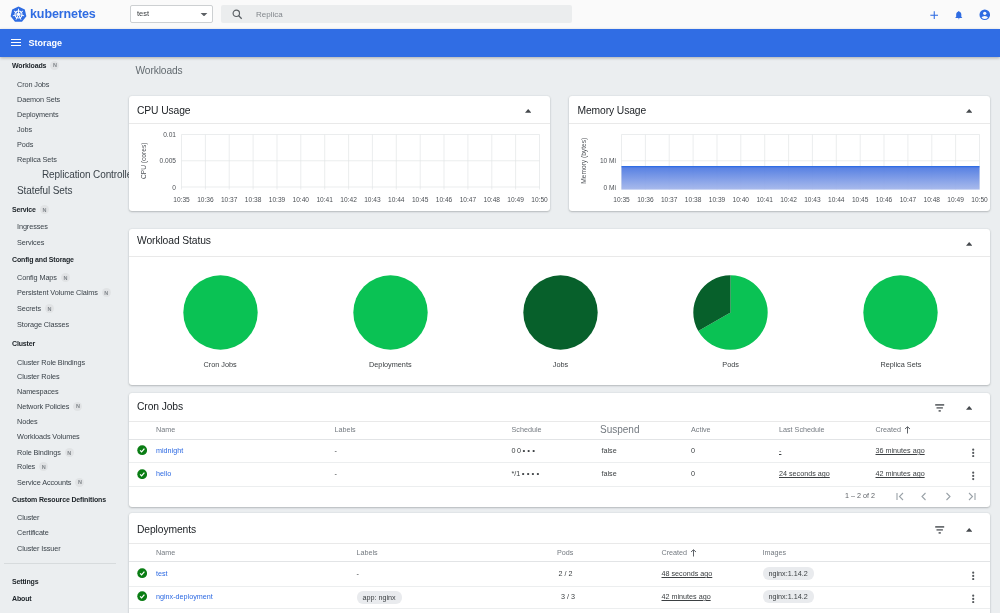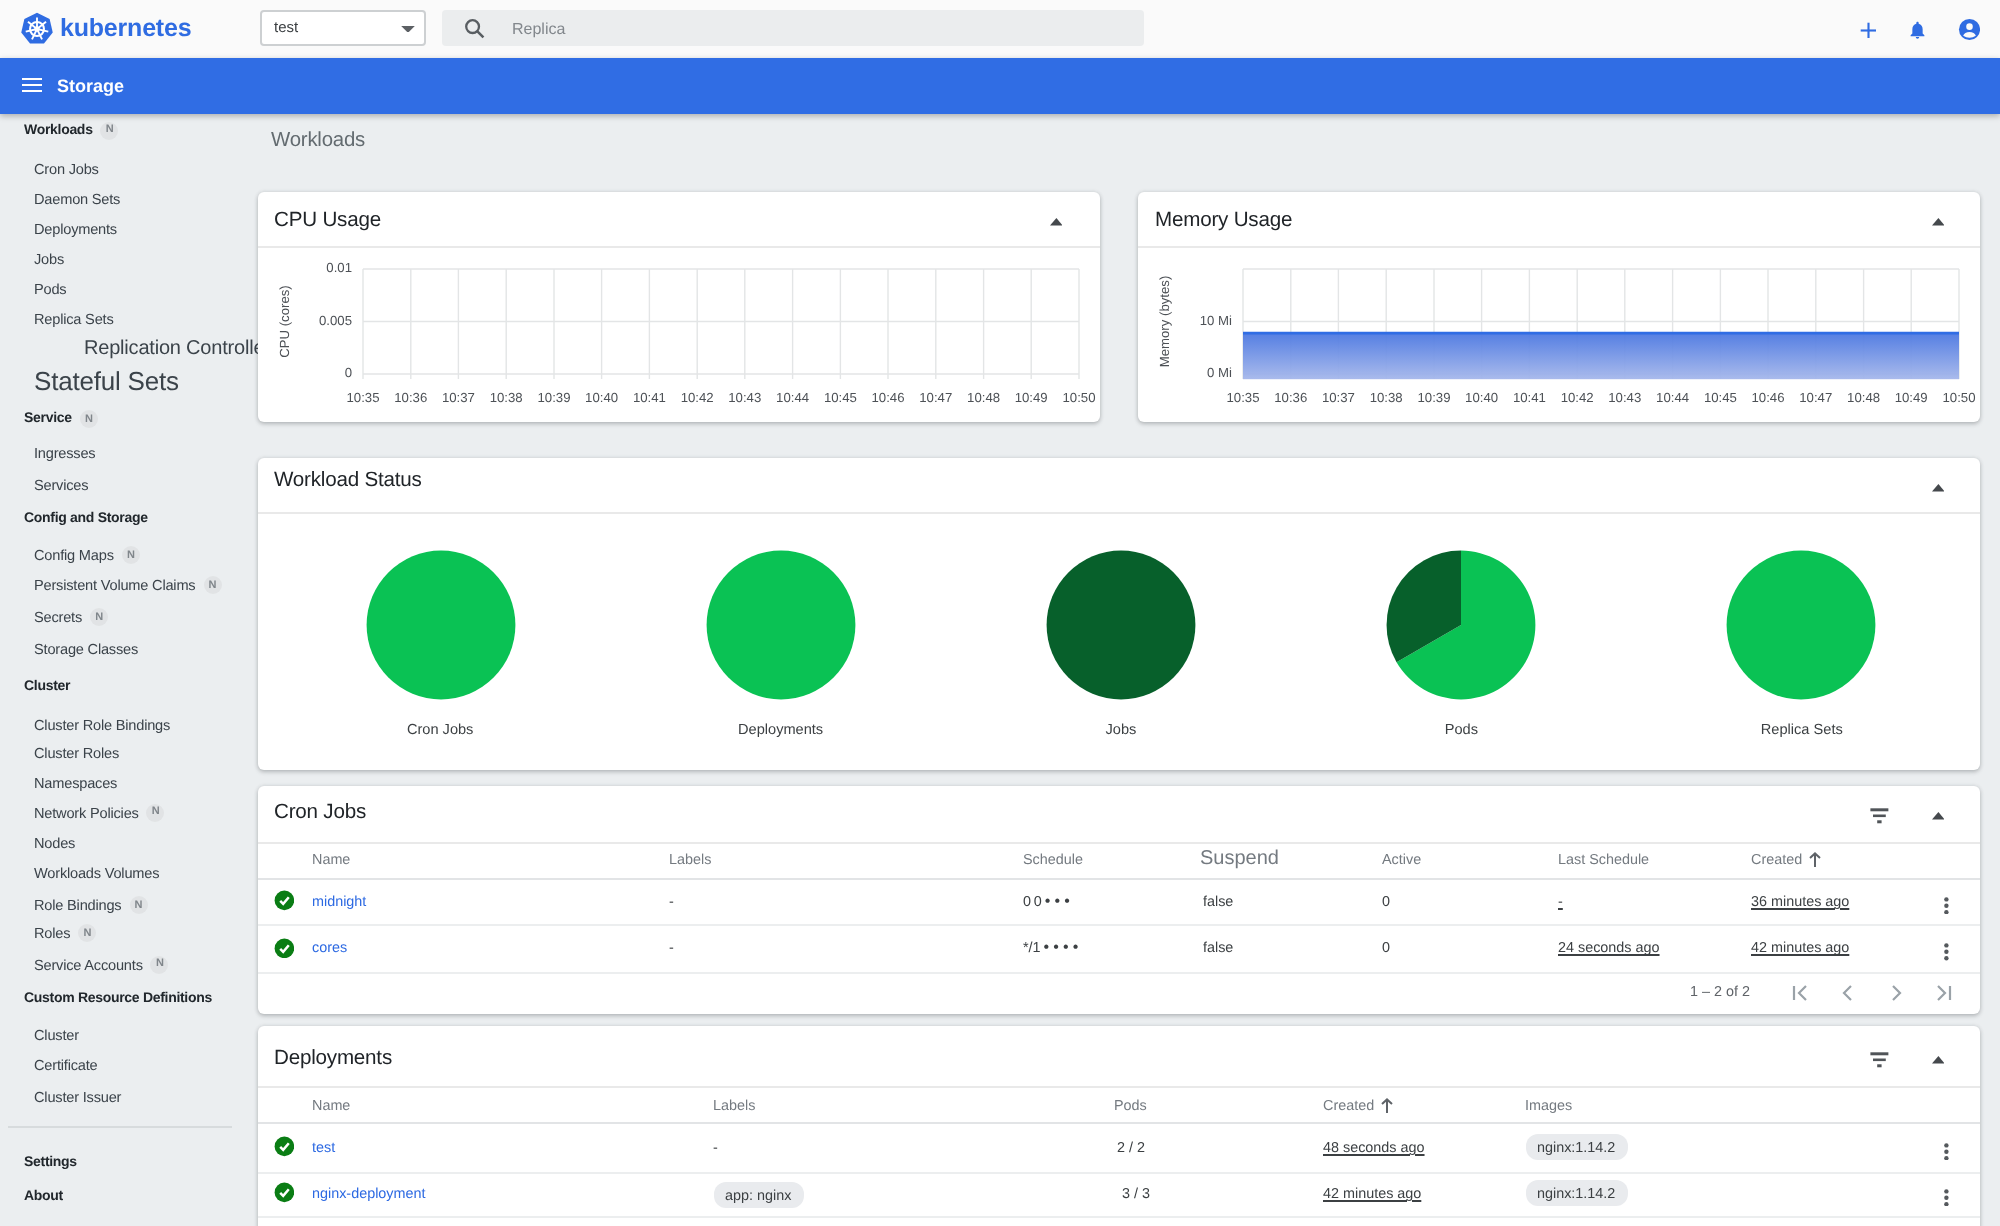--- a/index.html
+++ b/index.html
@@ -50,21 +50,21 @@
 <div class="abs" style="left:11px;top:45.1px;width:9.5px;height:1.4px;background:#fff;z-index:6;"></div>
 <div style="position:absolute;left:28.5px;top:36.0px;height:13px;display:flex;align-items:center;font-size:9px;color:#fff;font-weight:700;letter-spacing:0;white-space:nowrap;z-index:6;">Storage</div>
 <div style="position:absolute;left:12px;top:59.5px;height:11.0px;display:flex;align-items:center;font-size:7.0px;color:#21272c;font-weight:700;letter-spacing:-0.15px;white-space:nowrap;">Workloads<span class="badge" style="margin-left:4px">N</span></div>
 <div style="position:absolute;left:17px;top:78.6px;height:11.3px;display:flex;align-items:center;font-size:7.3px;color:#3b434a;font-weight:400;letter-spacing:-0.1px;white-space:nowrap;">Cron Jobs</div>
 <div style="position:absolute;left:17px;top:93.6px;height:11.3px;display:flex;align-items:center;font-size:7.3px;color:#3b434a;font-weight:400;letter-spacing:-0.1px;white-space:nowrap;">Daemon Sets</div>
 <div style="position:absolute;left:17px;top:108.5px;height:11.3px;display:flex;align-items:center;font-size:7.3px;color:#3b434a;font-weight:400;letter-spacing:-0.1px;white-space:nowrap;">Deployments</div>
 <div style="position:absolute;left:17px;top:123.4px;height:11.3px;display:flex;align-items:center;font-size:7.3px;color:#3b434a;font-weight:400;letter-spacing:-0.1px;white-space:nowrap;">Jobs</div>
 <div style="position:absolute;left:17px;top:138.5px;height:11.3px;display:flex;align-items:center;font-size:7.3px;color:#3b434a;font-weight:400;letter-spacing:-0.1px;white-space:nowrap;">Pods</div>
 <div style="position:absolute;left:17px;top:153.8px;height:11.3px;display:flex;align-items:center;font-size:7.3px;color:#3b434a;font-weight:400;letter-spacing:-0.1px;white-space:nowrap;">Replica Sets</div>
 <div style="position:absolute;left:30px;top:169.2px;height:11.3px;display:flex;align-items:center;font-size:10px;color:#3b434a;font-weight:400;letter-spacing:-0.1px;white-space:nowrap;margin-left:12px;">Replication Controllers</div>
-<div style="position:absolute;left:17px;top:184.8px;height:11.3px;display:flex;align-items:center;font-size:13px;color:#3b434a;font-weight:400;letter-spacing:-0.1px;white-space:nowrap;">Stateful Sets</div>
+<div style="position:absolute;left:17px;top:184.8px;height:11.3px;display:flex;align-items:center;font-size:10px;color:#3b434a;font-weight:400;letter-spacing:-0.1px;white-space:nowrap;">Stateful Sets</div>
 <div style="position:absolute;left:12px;top:204.0px;height:11.0px;display:flex;align-items:center;font-size:7.0px;color:#21272c;font-weight:700;letter-spacing:-0.15px;white-space:nowrap;">Service<span class="badge" style="margin-left:4px">N</span></div>
 <div style="position:absolute;left:17px;top:220.7px;height:11.3px;display:flex;align-items:center;font-size:7.3px;color:#3b434a;font-weight:400;letter-spacing:-0.1px;white-space:nowrap;">Ingresses</div>
 <div style="position:absolute;left:17px;top:236.4px;height:11.3px;display:flex;align-items:center;font-size:7.3px;color:#3b434a;font-weight:400;letter-spacing:-0.1px;white-space:nowrap;">Services</div>
 <div style="position:absolute;left:12px;top:254.3px;height:11.0px;display:flex;align-items:center;font-size:7.0px;color:#21272c;font-weight:700;letter-spacing:-0.15px;white-space:nowrap;">Config and Storage</div>
 <div style="position:absolute;left:17px;top:272.0px;height:11.3px;display:flex;align-items:center;font-size:7.3px;color:#3b434a;font-weight:400;letter-spacing:-0.1px;white-space:nowrap;">Config Maps<span class="badge" style="margin-left:4px">N</span></div>
 <div style="position:absolute;left:17px;top:287.2px;height:11.3px;display:flex;align-items:center;font-size:7.3px;color:#3b434a;font-weight:400;letter-spacing:-0.1px;white-space:nowrap;">Persistent Volume Claims<span class="badge" style="margin-left:4px">N</span></div>
 <div style="position:absolute;left:17px;top:303.1px;height:11.3px;display:flex;align-items:center;font-size:7.3px;color:#3b434a;font-weight:400;letter-spacing:-0.1px;white-space:nowrap;">Secrets<span class="badge" style="margin-left:4px">N</span></div>
 <div style="position:absolute;left:17px;top:319.0px;height:11.3px;display:flex;align-items:center;font-size:7.3px;color:#3b434a;font-weight:400;letter-spacing:-0.1px;white-space:nowrap;">Storage Classes</div>
 <div style="position:absolute;left:12px;top:338.3px;height:11.0px;display:flex;align-items:center;font-size:7.0px;color:#21272c;font-weight:700;letter-spacing:-0.15px;white-space:nowrap;">Cluster</div>
 <div style="position:absolute;left:17px;top:356.7px;height:11.3px;display:flex;align-items:center;font-size:7.3px;color:#3b434a;font-weight:400;letter-spacing:-0.1px;white-space:nowrap;">Cluster Role Bindings</div>
@@ -248,21 +248,21 @@
 <div style="position:absolute;left:875.5px;top:444.9px;height:11.2px;display:flex;align-items:center;font-size:7.2px;color:#3c4043;font-weight:400;letter-spacing:0;white-space:nowrap;z-index:2;text-decoration:underline;">36 minutes ago</div>
 <svg class="abs" style="left:970.6px;top:447.6px;z-index:2" width="4.4" height="9.8" viewBox="0 0 4.4 9.8">
     <circle cx="2.2" cy="1.7" r="1.1" fill="#55595d"></circle>
     <circle cx="2.2" cy="4.9" r="1.1" fill="#55595d"></circle>
     <circle cx="2.2" cy="8.1" r="1.1" fill="#55595d"></circle>
   </svg>
 <svg class="abs" style="left:136.8px;top:468.6px;z-index:2" width="10.4" height="10.4" viewBox="0 0 10.4 10.4">
     <circle cx="5.2" cy="5.2" r="4.9" fill="#0a7d14"></circle>
     <polyline points="3.1,5.4 4.6,6.9 7.4,3.6" fill="none" stroke="#fff" stroke-width="1.25"></polyline>
   </svg>
-<div style="position:absolute;left:156px;top:468.1px;height:11.2px;display:flex;align-items:center;font-size:7.2px;color:#2c69e2;font-weight:400;letter-spacing:0;white-space:nowrap;z-index:2;">cores</div>
+<div style="position:absolute;left:156px;top:468.1px;height:11.2px;display:flex;align-items:center;font-size:7.2px;color:#2c69e2;font-weight:400;letter-spacing:0;white-space:nowrap;z-index:2;">hello</div>
 <div style="position:absolute;left:334.5px;top:468.1px;height:11.2px;display:flex;align-items:center;font-size:7.2px;color:#3c4043;font-weight:400;letter-spacing:0;white-space:nowrap;z-index:2;">-</div>
 <div style="position:absolute;left:511.5px;top:468.1px;height:11.2px;display:flex;align-items:center;font-size:7.2px;color:#3c4043;font-weight:400;letter-spacing:0;white-space:nowrap;z-index:2;">*/1 <span style="font-size:8px;letter-spacing:2.1px;">••••</span></div>
 <div style="position:absolute;left:601.5px;top:468.1px;height:11.2px;display:flex;align-items:center;font-size:7.2px;color:#3c4043;font-weight:400;letter-spacing:0;white-space:nowrap;z-index:2;">false</div>
 <div style="position:absolute;left:691px;top:468.1px;height:11.2px;display:flex;align-items:center;font-size:7.2px;color:#3c4043;font-weight:400;letter-spacing:0;white-space:nowrap;z-index:2;">0</div>
 <div style="position:absolute;left:779px;top:468.1px;height:11.2px;display:flex;align-items:center;font-size:7.2px;color:#3c4043;font-weight:400;letter-spacing:0;white-space:nowrap;z-index:2;text-decoration:underline;">24 seconds ago</div>
 <div style="position:absolute;left:875.5px;top:468.1px;height:11.2px;display:flex;align-items:center;font-size:7.2px;color:#3c4043;font-weight:400;letter-spacing:0;white-space:nowrap;z-index:2;text-decoration:underline;">42 minutes ago</div>
 <svg class="abs" style="left:970.6px;top:470.8px;z-index:2" width="4.4" height="9.8" viewBox="0 0 4.4 9.8">
     <circle cx="2.2" cy="1.7" r="1.1" fill="#55595d"></circle>
     <circle cx="2.2" cy="4.9" r="1.1" fill="#55595d"></circle>
     <circle cx="2.2" cy="8.1" r="1.1" fill="#55595d"></circle>

